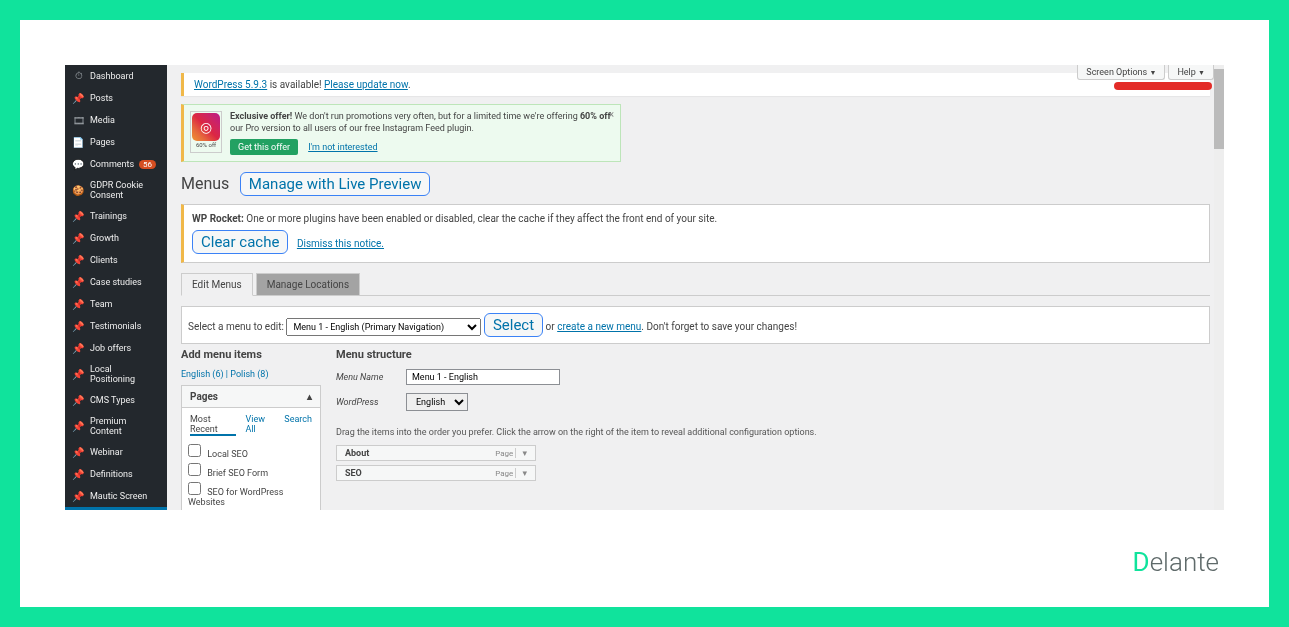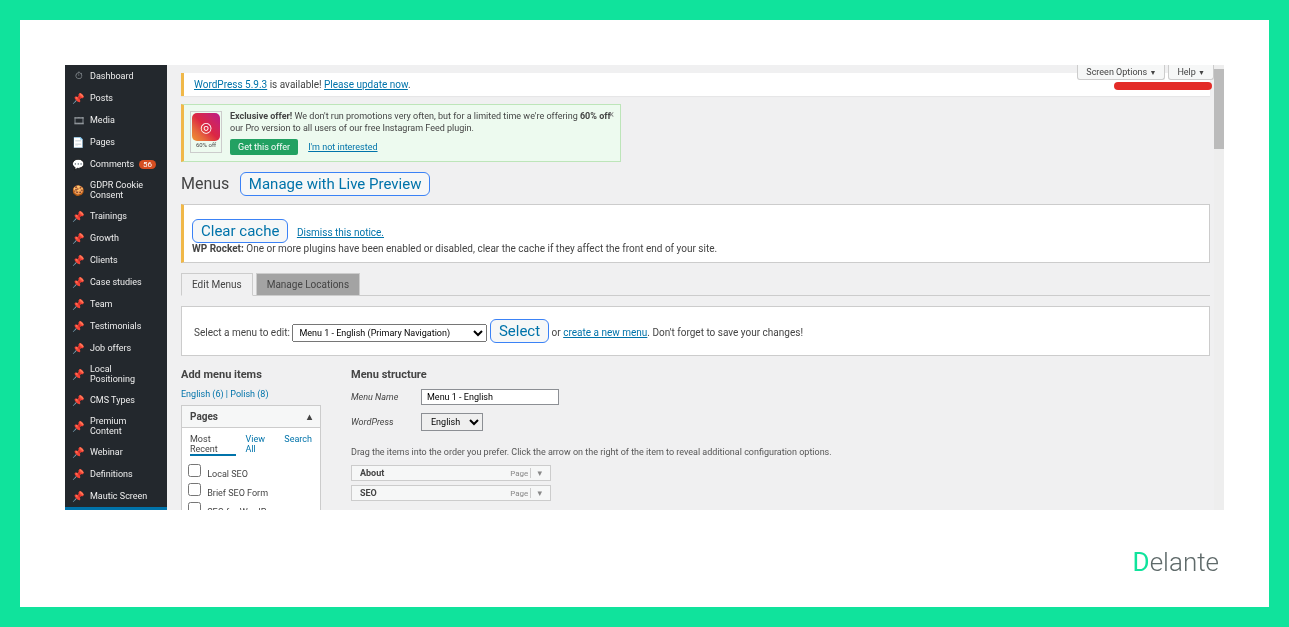--- a/index.html
+++ b/index.html
@@ -25,41 +25,41 @@
 .promo-img .ig{background:linear-gradient(45deg,#f09433,#e6683c,#dc2743,#cc2366,#bc1888);width:28px;height:28px;border-radius:5px;display:flex;align-items:center;justify-content:center;color:#fff;font-size:14px;margin-top:1px}
 .promo-btn{background:#22a162;color:#fff;border:none;padding:3px 8px;font-size:9px;border-radius:2px;cursor:pointer}
 .promo-close{position:absolute;right:6px;top:4px;cursor:pointer;color:#888}
 .page-title{font-size:16px;font-weight:400;display:inline-block;margin-right:8px}
 .btn-outline{border:1px solid #3b82f6;color:#0073aa;background:#f6f7f7;padding:2px 8px;font-size:15px;cursor:pointer;border-radius:6px}
 .btn-primary{background:#2271b1;color:#fff;border:1px solid #2271b1;padding:3px 10px;font-size:9px;cursor:pointer;border-radius:2px}
 .rocket-box{border:1px solid #ccc;background:#fff;padding:8px;margin:8px 0;border-left:3px solid #f0b849}
 .nav-tabs{display:flex;margin-top:10px;border-bottom:1px solid #ccc}
 .nav-tab{padding:5px 10px;border:1px solid #ccc;border-bottom:none;background:#a3a3a3;margin-right:3px;cursor:pointer;font-size:10px}
 .nav-tab.active{background:#f0f0f1;border-bottom:1px solid #f0f0f1;margin-bottom:-1px}
-.manage-row{border:1px solid #ccc;background:#fff;padding:12px;margin-top:10px}
+.manage-row{border:1px solid #ccc;background:#fff;padding:6px;margin-top:10px}
 .manage-row select{font-size:9px;padding:2px;width:195px}
-.columns{display:flex;gap:30px;margin-top:12px}
+.columns{display:flex;gap:15px;margin-top:4px}
 .col-left{width:140px}
 .col-right{flex:1}
 .section-title{font-size:11px;font-weight:bold;margin-bottom:8px}
 .lang-filter{font-size:9px;margin-bottom:6px}
 .lang-filter a{color:#0073aa;cursor:pointer}
 .accordion{border:1px solid #ccc;background:#fff}
 .acc-header{background:#f6f7f7;padding:5px 8px;border-bottom:1px solid #ccc;display:flex;justify-content:space-between;font-weight:bold;cursor:pointer}
 .acc-body{padding:6px}
 .sub-tabs{display:flex;gap:10px;font-size:9px;margin-bottom:6px;padding:0 2px}
 .sub-tabs span{cursor:pointer}
 .sub-tabs .active{border-bottom:2px solid #0073aa}
 .sub-tabs .link{color:#0073aa}
 .check-list label{display:block;font-size:9px;padding:2px 0}
 .check-list input{margin-right:4px}
 .form-row{display:flex;align-items:center;margin-bottom:8px}
 .form-row label{width:70px;font-size:9px;font-style:italic}
 .form-row input[type=text],.form-row select{border:1px solid #8c8f94;padding:2px 5px;font-size:9px}
-.form-row input[type=text]{width:138px}
+.form-row input[type=text]{width:154px}
 .right-links{text-align:right;font-size:9px}
 .right-links a{color:#0073aa;cursor:pointer}
 .drag-hint{font-size:9px;color:#555;margin:8px 0}
 .menu-item{border:1px solid #ccc;background:#f6f7f7;width:200px;padding:2px 8px;margin-bottom:4px;display:flex;justify-content:space-between;align-items:center;font-size:9px;cursor:move}
 .menu-item .type{color:#888;font-size:8px}
 .menu-item .tog{border-left:1px solid #ccc;padding-left:6px;color:#888;cursor:pointer}
 .scrollbar{position:absolute;right:0;top:0;bottom:0;width:10px;background:#eee}
 .scrollbar-thumb{background:#bbb;width:10px;height:80px;position:absolute;top:4px}
 .logo-brand{position:absolute;right:50px;bottom:30px;font-size:26px;color:#5f6a6a;font-weight:300}
 .logo-brand .d{color:#10e39c;font-weight:400}
@@ -175,25 +175,25 @@
             <a style="color:#0073aa;font-size:9px;text-decoration:underline">I'm not interested</a>
           </div>
         </div>
         <span class="promo-close">×</span>
       </div>
 
       <span class="page-title">Menus</span>
       <button class="btn-outline">Manage with Live Preview</button>
 
       <div class="rocket-box">
+        <div><b>WP Rocket:</b><span> One or more plugins have been enabled or disabled, clear the cache if they affect the front end of your site.</span></div>
         <div style="margin-top:6px">
           <button class="btn-outline">Clear cache</button>
           <a style="color:#0073aa;margin-left:6px;text-decoration:underline;cursor:pointer">Dismiss this notice.</a>
         </div>
-        <div><b>WP Rocket:</b><span> One or more plugins have been enabled or disabled, clear the cache if they affect the front end of your site.</span></div>
       </div>
 
       <div class="nav-tabs">
         <div class="nav-tab active">Edit Menus</div>
         <div class="nav-tab">Manage Locations</div>
       </div>
 
       <div class="manage-row">
         <span>Select a menu to edit:</span>
         <select><option>Menu 1 - English (Primary Navigation)</option></select>

